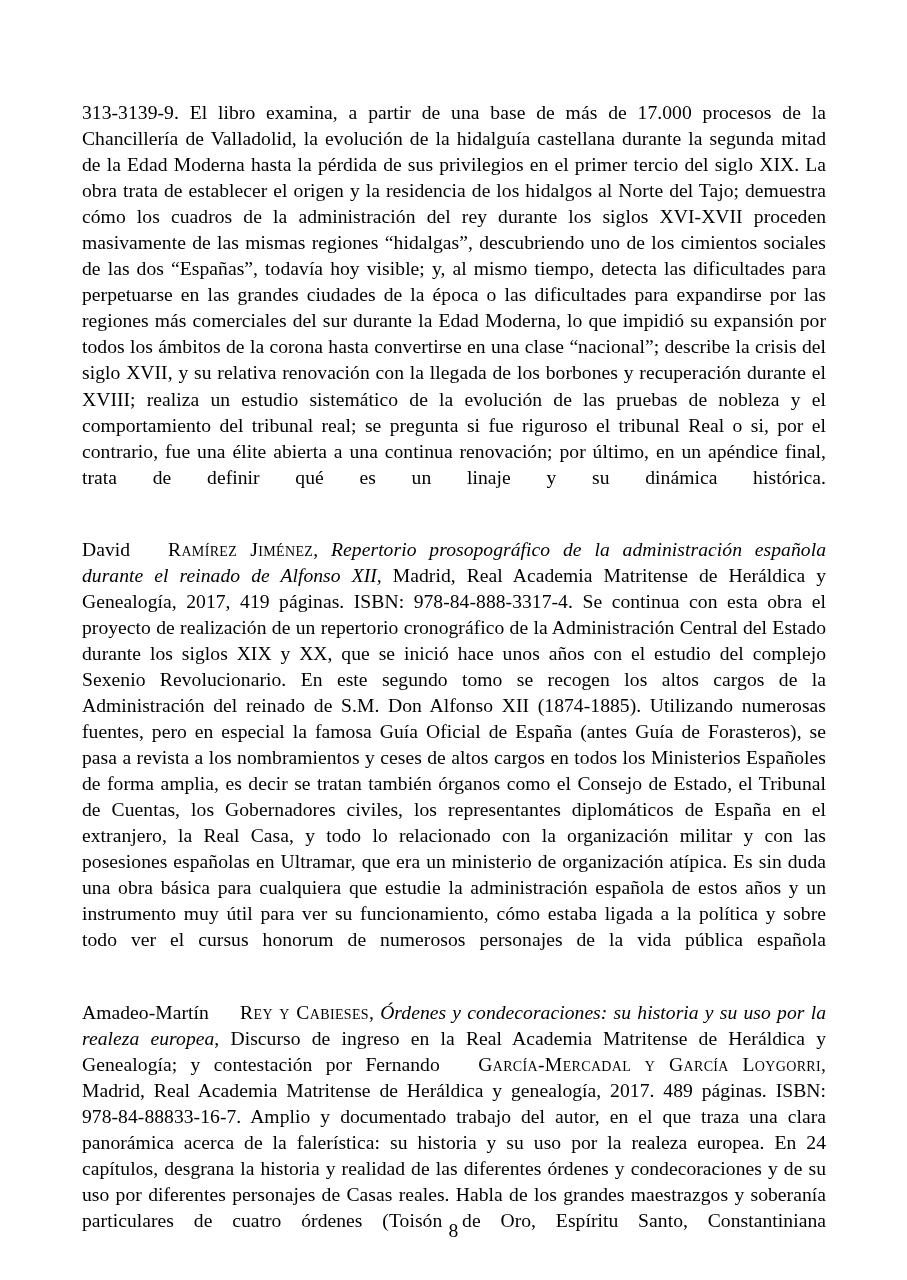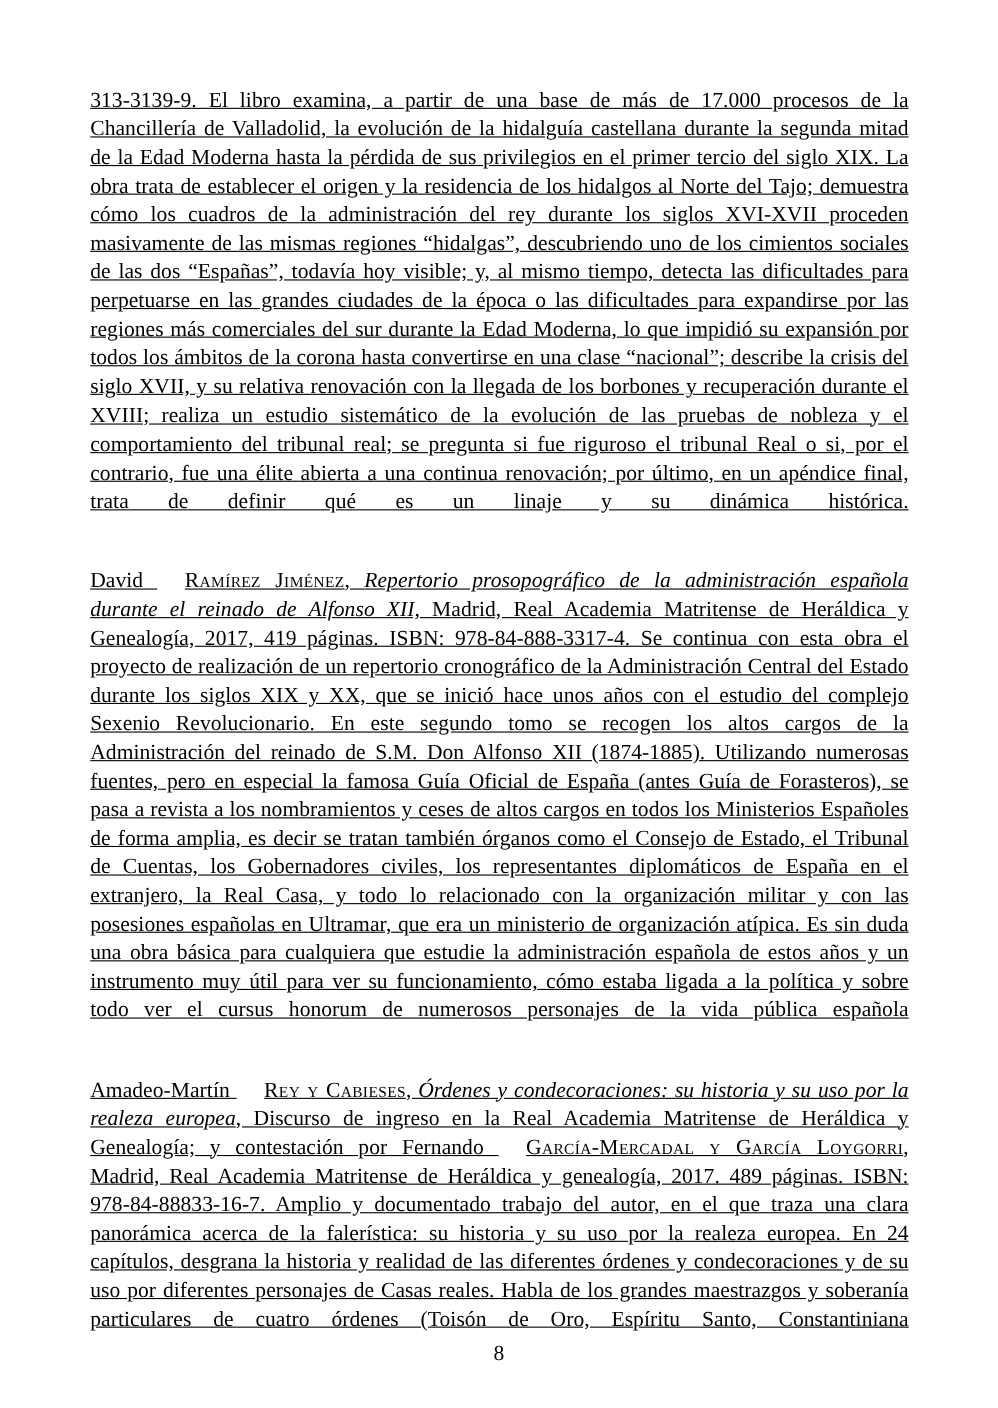--- a/index.html
+++ b/index.html
@@ -21,23 +21,22 @@
     left: 0;
     top: 0;
     width: 907px;
     height: 1280px;
     background: #ffffff;
   }
 
   .text-column {
     position: absolute;
     left: 82px;
-    top: 79px;
+    top: 100px;
     width: 744px;
-    text-decoration: underline;
   }
 
   .para {
     font-size: 19.6px;
     line-height: 26.05px;
     text-align: justify;
     text-justify: inter-word;
     margin: 0 0 20px 0;
     hyphens: none;
     word-spacing: 0.2px;

